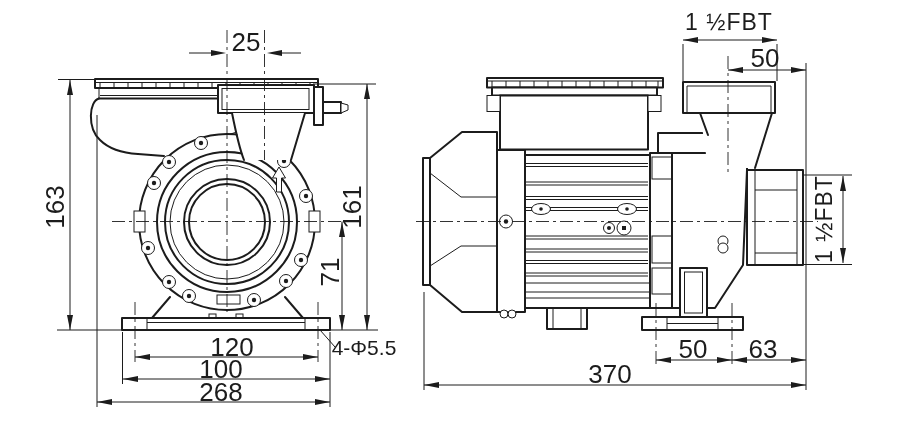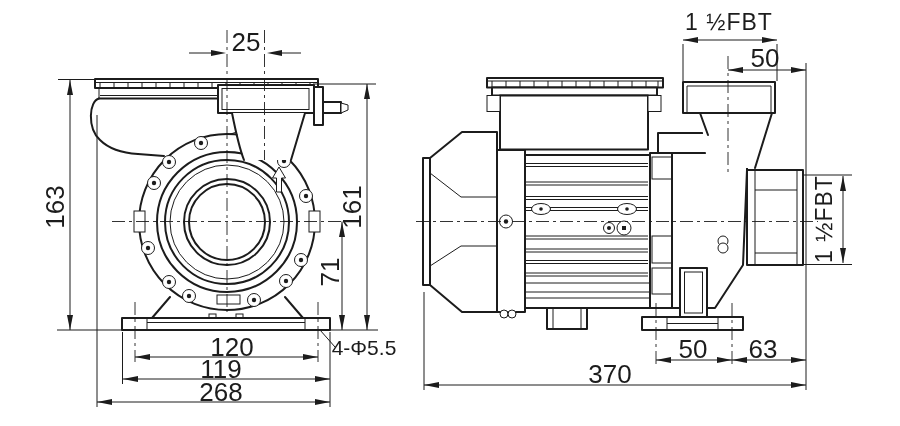--- a/index.html
+++ b/index.html
@@ -214,21 +214,21 @@
           <polygon class="ar" points="806,385 791,382 791,388"></polygon>
     </g>
   </g>
 </svg>
 
 <div class="lbl" style="left:246px;top:42px">25</div>
 <div class="lbl rot" style="left:55px;top:207px">163</div>
 <div class="lbl rot" style="left:352px;top:207px">161</div>
 <div class="lbl rot" style="left:330px;top:272px">71</div>
 <div class="lbl" style="left:232px;top:347px">120</div>
-<div class="lbl" style="left:221px;top:369px">119</div>
+<div class="lbl" style="left:221px;top:369px">100</div>
 <div class="lbl" style="left:221px;top:392px">268</div>
 <div class="lbl small" style="left:364px;top:347px">4-Φ5.5</div>
 
 <div class="lbl fbt" style="left:729px;top:22px">1 ½FBT</div>
 <div class="lbl" style="left:765px;top:58px">50</div>
 <div class="lbl rot fbt" style="left:824px;top:219px">1 ½FBT</div>
 <div class="lbl" style="left:693px;top:349px">50</div>
 <div class="lbl" style="left:763px;top:349px">63</div>
 <div class="lbl" style="left:610px;top:374px">370</div>
 

